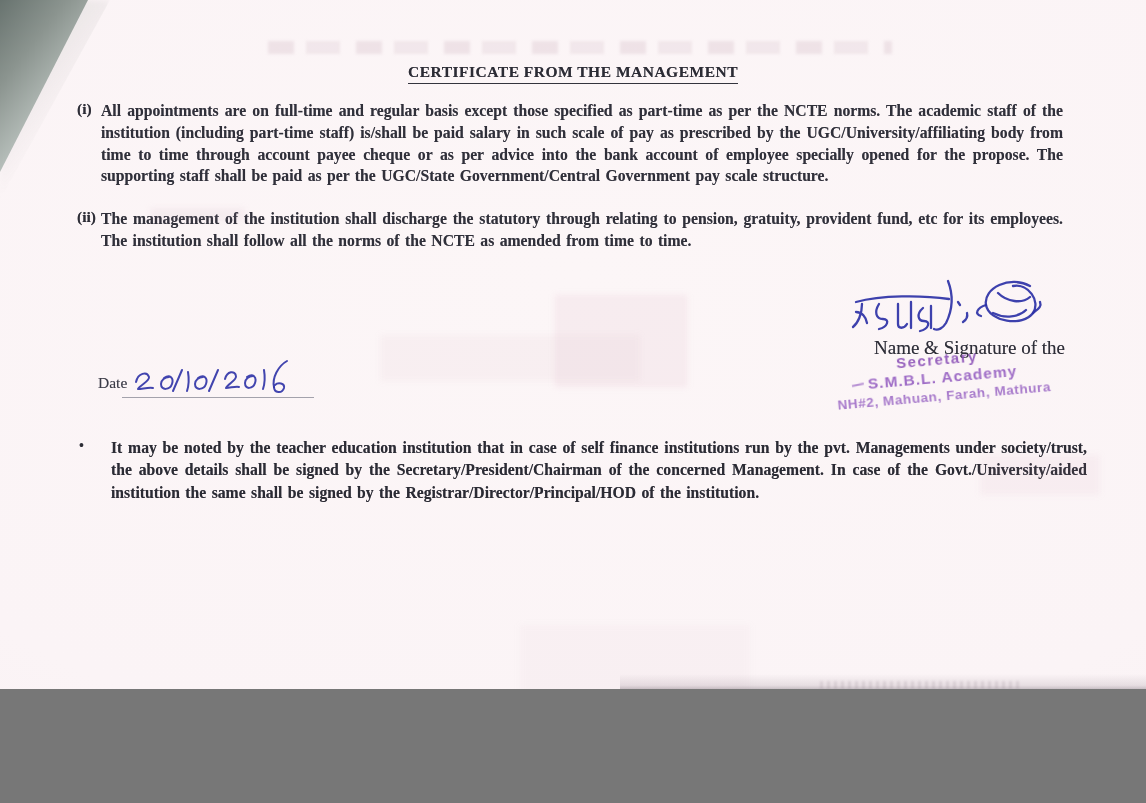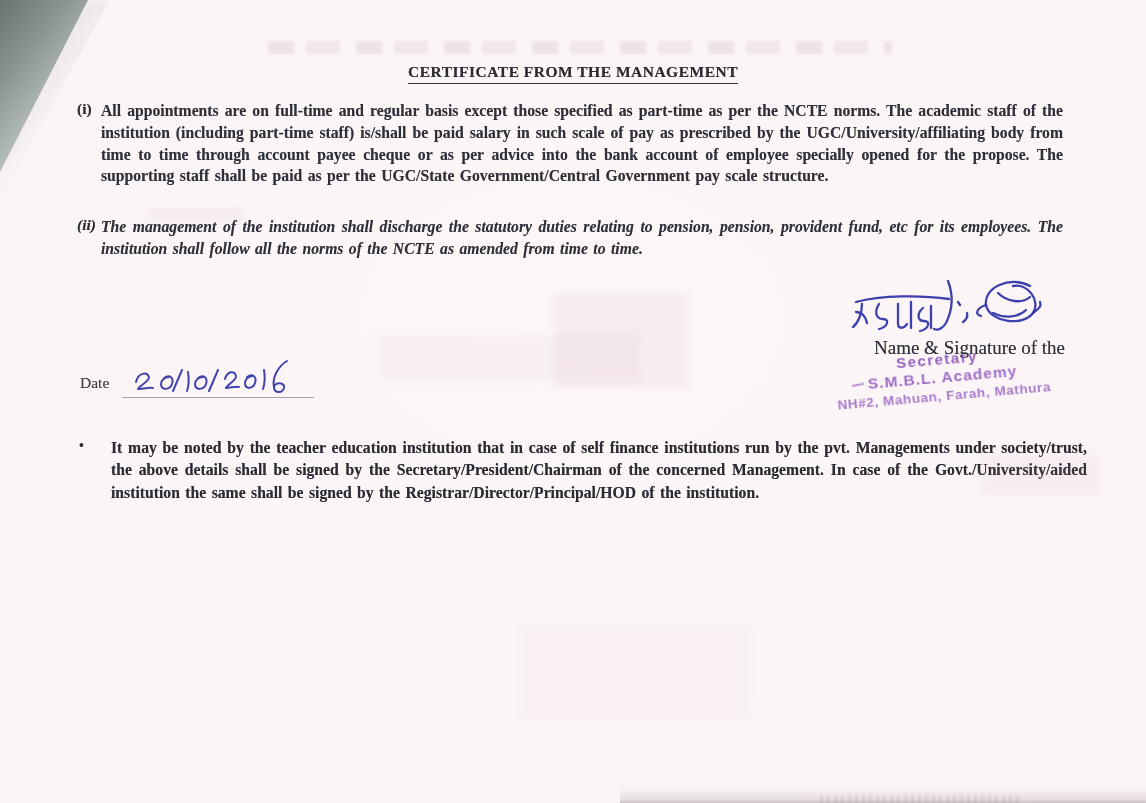--- a/index.html
+++ b/index.html
@@ -1,18 +1,18 @@
 <!DOCTYPE html>
 <html><head>
 <meta charset="utf-8">
 <style>
   html,body{margin:0;padding:0;background:#777;}
   .page{
     position:relative;
-    width:1146px;height:803px;
+    width:1146px;height:689px;
     margin:0 auto;
     background:radial-gradient(130% 130% at 50% 40%, #fcf6f7 0%, #fbf4f6 55%, #f7eef1 100%);
     overflow:hidden;
     font-family:"Liberation Serif", serif;
     color:#2d2d36;
   }
   
   .corner-fold{
     position:absolute;left:0;top:0;width:88px;height:172px;
     background:linear-gradient(128deg,#68736f 0%,#8b948f 30%,#b9c1bd 62%,#e3e7e5 92%);
@@ -45,21 +45,21 @@
   }
   .para .ptext{
     margin-left:24px;width:962px;
     font-size:15.7px;font-weight:700;line-height:21.8px;
     text-align:justify;
     color:#30303a;
     text-shadow:0 0 .5px rgba(45,45,60,.45);
     word-spacing:1.5px;
   }
   .para-i{top:100px;}
-  .para-ii{top:216px;font-style:italic;}
+  .para-ii{top:208px;}
 
   
   .signature-svg{position:absolute;left:826px;top:272px;width:218px;height:72px;}
   .signature-svg path{fill:none;stroke:#2c31a6;stroke-width:2.3;stroke-linecap:round;stroke-linejoin:round;opacity:.92;}
 
   .sig-caption{
     position:absolute;top:340px;right:81px;text-align:right;
     font-size:19px;font-weight:400;line-height:16px;color:#2e2e38;
     text-shadow:0 0 .5px rgba(45,45,60,.5);
   }
@@ -71,21 +71,21 @@
     filter:blur(.3px);
   }
   .stamp-line1{margin-left:76px;font-size:15px;font-weight:700;letter-spacing:1.5px;color:#8a4eb6;opacity:.88;}
   .stamp-line2{margin-left:46px;margin-top:1px;font-size:15.5px;font-weight:700;letter-spacing:1px;color:#9a66c4;opacity:.95;}
   .stamp-line3{margin-left:14px;margin-top:2px;font-size:13.5px;font-weight:700;letter-spacing:.6px;color:#9a66c4;opacity:.85;}
   .stamp-dash{
     position:absolute;left:30px;top:26px;width:12px;height:2px;background:#9a66c4;opacity:.7;transform:rotate(-8deg);
   }
   
   .date-label{
-    position:absolute;left:80px;top:374px;font-size:15.5px;color:#3c3c48;
+    position:absolute;left:98px;top:374px;font-size:15.5px;color:#3c3c48;
     text-shadow:0 0 .5px rgba(45,45,60,.4);
   }
   .date-line{position:absolute;left:122px;top:397px;width:192px;height:1.4px;background:#8d8d99;opacity:.8;}
   .date-hand-svg{position:absolute;left:126px;top:356px;width:172px;height:44px;}
   .date-hand-svg path{fill:none;stroke:#2c31a6;stroke-width:2;stroke-linecap:round;stroke-linejoin:round;opacity:.9;}
 
   
   .note{position:absolute;left:79px;top:437px;}
   .note .bullet{position:absolute;left:0;top:1px;font-size:14px;font-weight:700;}
   .note .ntext{
@@ -127,21 +127,21 @@
     <span class="title-text">CERTIFICATE FROM THE MANAGEMENT</span>
   </div>
 
   <div class="para para-i">
     <span class="marker">(i)</span>
     <div class="ptext">All appointments are on full-time and regular basis except those specified as part-time as per the NCTE norms. The academic staff of the institution (including part-time staff) is/shall be paid salary in such scale of pay as prescribed by the UGC/University/affiliating body from time to time through account payee cheque or as per advice into the bank account of employee specially opened for the propose. The supporting staff shall be paid as per the UGC/State Government/Central Government pay scale structure.</div>
   </div>
 
   <div class="para para-ii">
     <span class="marker">(ii)</span>
-    <div class="ptext">The management of the institution shall discharge the statutory duties relating to pension, pension, provident fund, etc for its employees. The institution shall follow all the norms of the NCTE as amended from time to time.</div>
+    <div class="ptext">The management of the institution shall discharge the statutory through relating to pension, gratuity, provident fund, etc for its employees. The institution shall follow all the norms of the NCTE as amended from time to time.</div>
   </div>
 
   <svg class="signature-svg" viewBox="0 0 218 72">
     <path d="M30,30 C55,23 96,23 123,27"></path>
     <path d="M36,32 C36,42 32,51 27,55 M30,40 C36,40 40,45 41,51"></path>
     <path d="M53,32 C48,40 50,47 57,47 C64,47 62,55 53,57"></path>
     <path d="M72,32 L72,52 C72,57 78,57 81,52 M85,30 L85,56"></path>
     <path d="M97,36 C90,42 92,49 98,49 C105,49 103,57 94,59 M105,34 L105,56"></path>
     <path d="M122,9 C127,22 127,37 120,51 C117,56 112,59 108,57"></path>
     <path d="M132,30 L134,33"></path>

